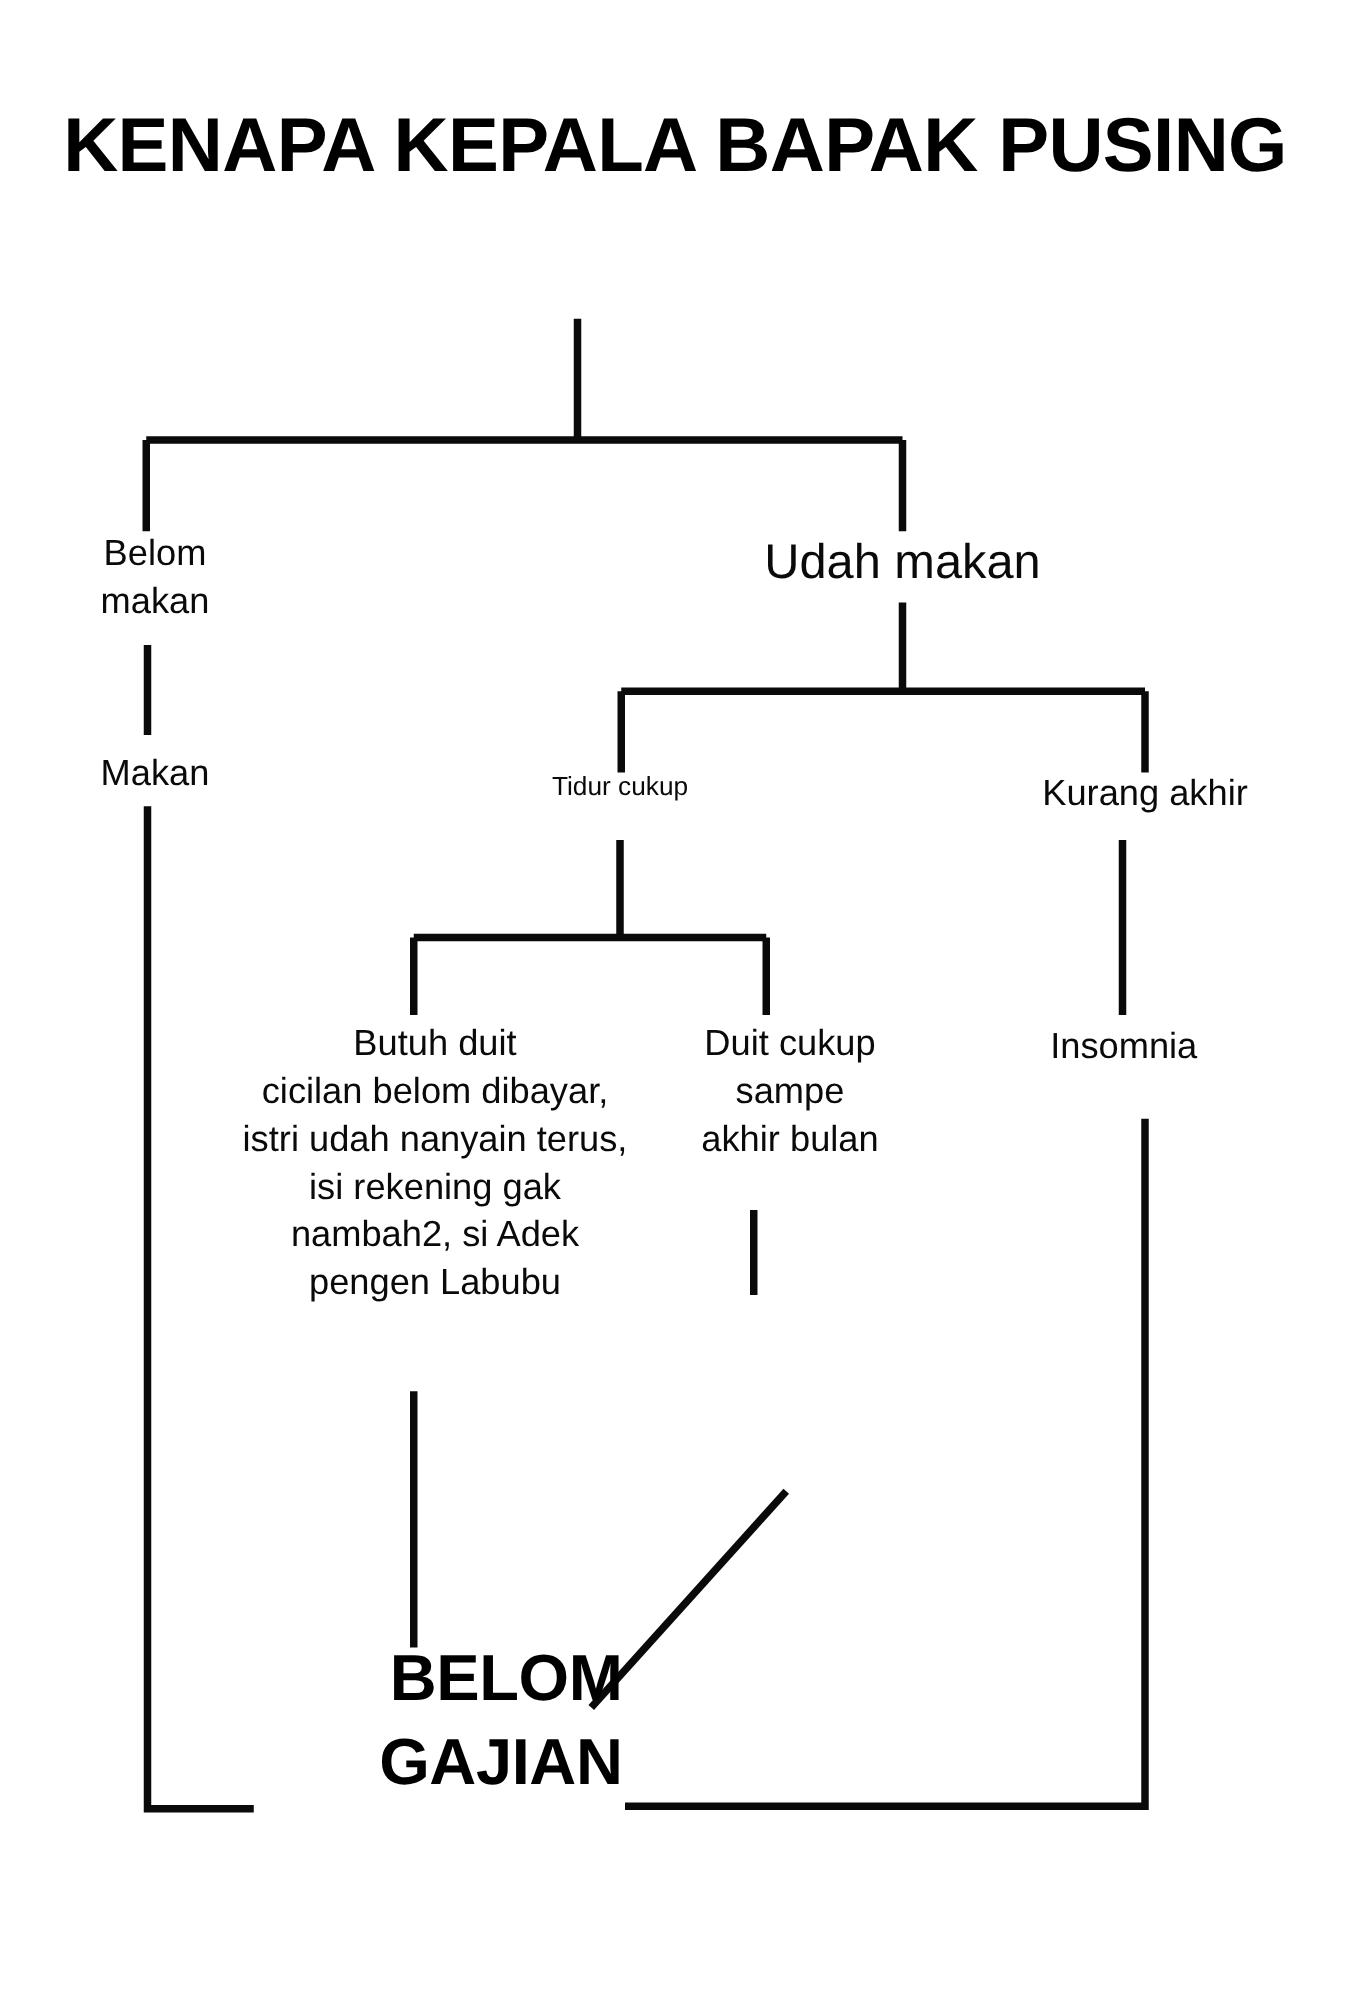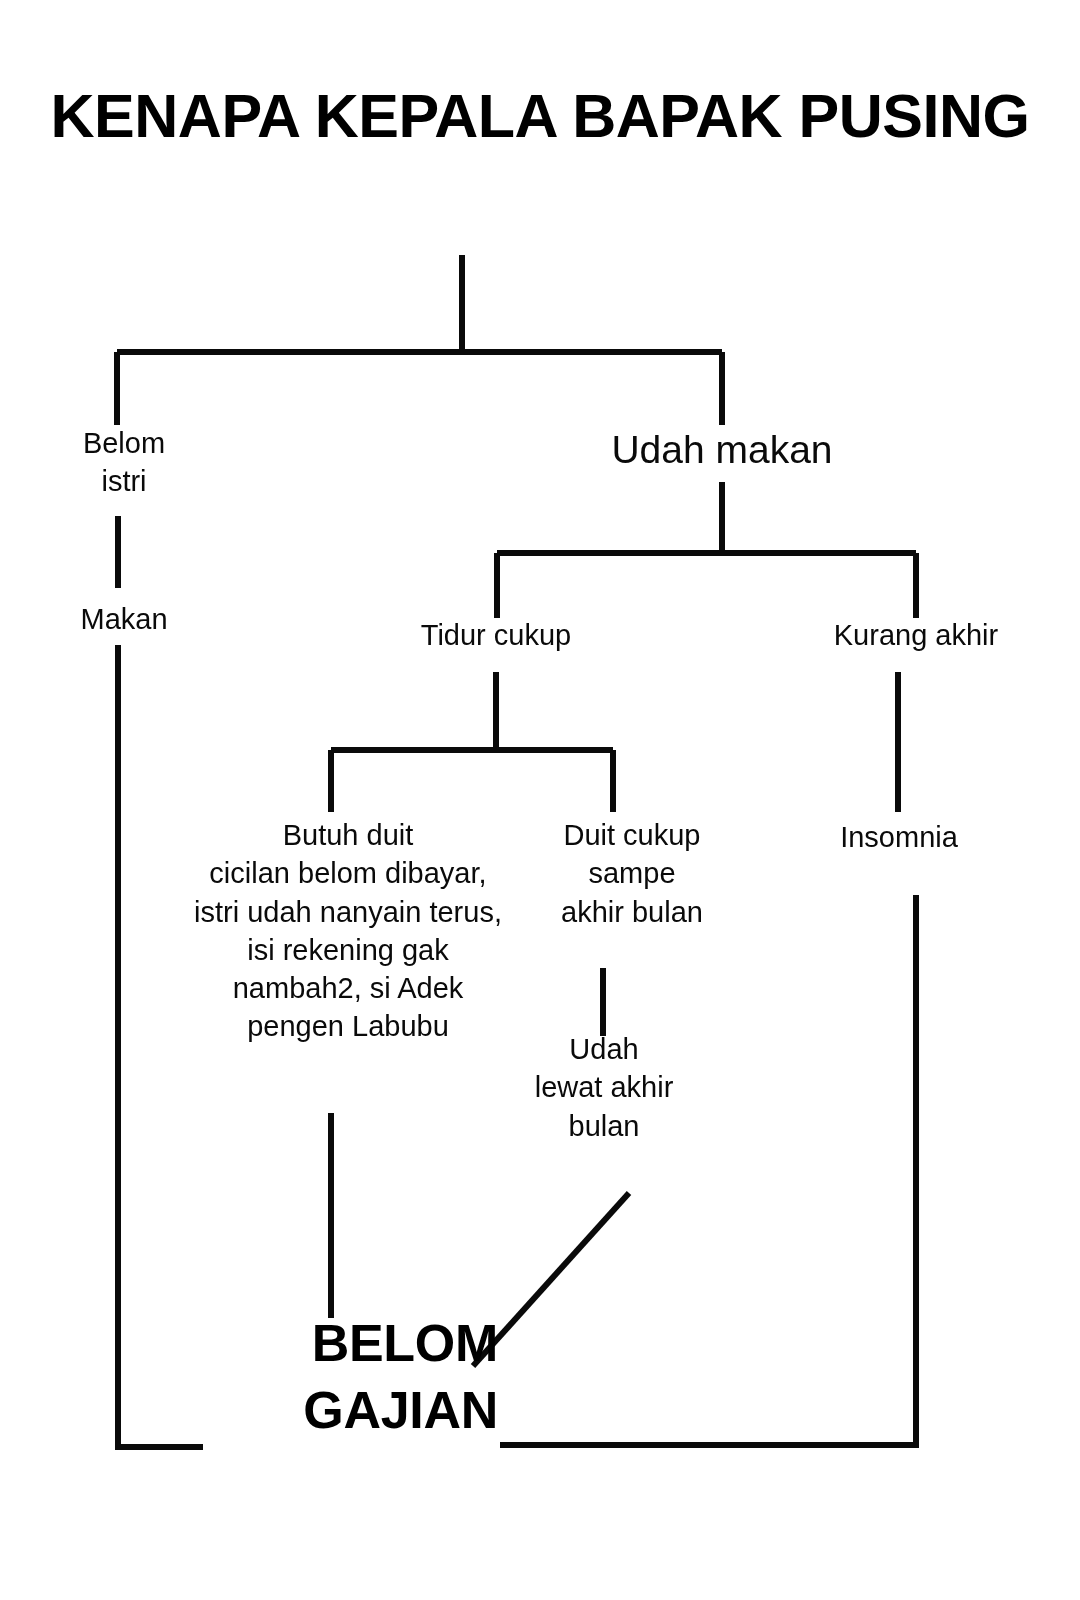--- a/index.html
+++ b/index.html
@@ -48,21 +48,21 @@
     font-weight: 800;
     font-size: 52px;
     line-height: 1.28;
     letter-spacing: -0.3px;
     text-align: right;
     color: #000000;
   }
   .t-belom-makan  { left: 26px;  top: 424px;  width: 196px; font-size: 29px; text-align: center; }
   .t-makan        { left: 26px;  top: 600px;  width: 196px; font-size: 29px; text-align: center; }
   .t-udah-makan   { left: 592px; top: 424px;  width: 260px; font-size: 39px; }
-  .t-tidur-cukup  { left: 386px; top: 616px;  width: 220px; font-size: 29px; }
+  .t-tidur-cukup  { left: 386px; top: 616px;  width: 220px; font-size: 21px; }
   .t-kurang-tidur { left: 786px; top: 616px;  width: 260px; font-size: 29px; }
   .t-butuh-duit   { left: 162px; top: 816px;  width: 372px; font-size: 29px; }
   .t-duit-cukup   { left: 517px; top: 816px;  width: 230px; font-size: 29px; }
   .t-insomnia     { left: 784px; top: 818px;  width: 230px; font-size: 29px; }
   .t-udah-lewat   { left: 504px; top: 1030px; width: 200px; font-size: 29px; }
   .t-belom-gajian { left: 168px; top: 1310px; width: 330px; }
 </style>
 </head>
 <body>
 
@@ -99,21 +99,21 @@
 
       <path d="M629,1193 L473,1366"></path>
 
       <path d="M118,645 L118,1447 L203,1447"></path>
 
       <path d="M916,895 L916,1445 L500,1445"></path>
     </g>
   </svg>
 
   <div class="node t-belom-makan">Belom
-istri</div>
+makan</div>
 
   <div class="node t-makan">Makan</div>
 
   <div class="node t-udah-makan">Udah makan</div>
 
   <div class="node t-tidur-cukup">Tidur cukup</div>
 
   <div class="node t-kurang-tidur">Kurang akhir</div>
 
   <div class="node t-butuh-duit">Butuh duit
@@ -122,20 +122,17 @@
 isi rekening gak
 nambah2, si Adek
 pengen Labubu</div>
 
   <div class="node t-duit-cukup">Duit cukup
 sampe
 akhir bulan</div>
 
   <div class="node t-insomnia">Insomnia</div>
 
-  <div class="node t-udah-lewat">Udah
-lewat akhir
-bulan</div>
 
   <div class="leaf-big t-belom-gajian">BELOM
 GAJIAN</div>
 
 </div>
 
 </body></html>

